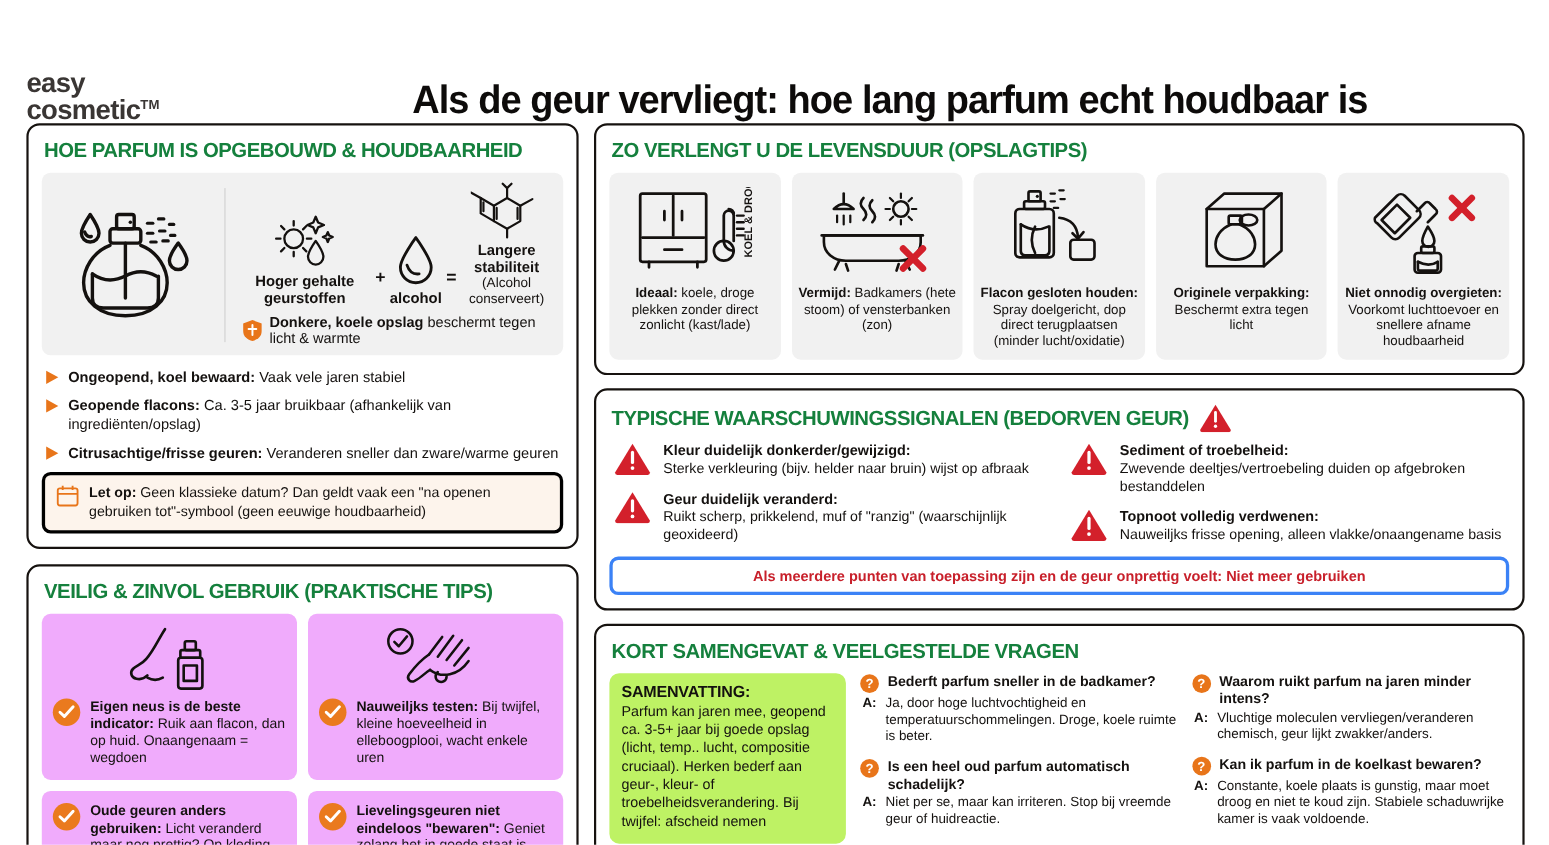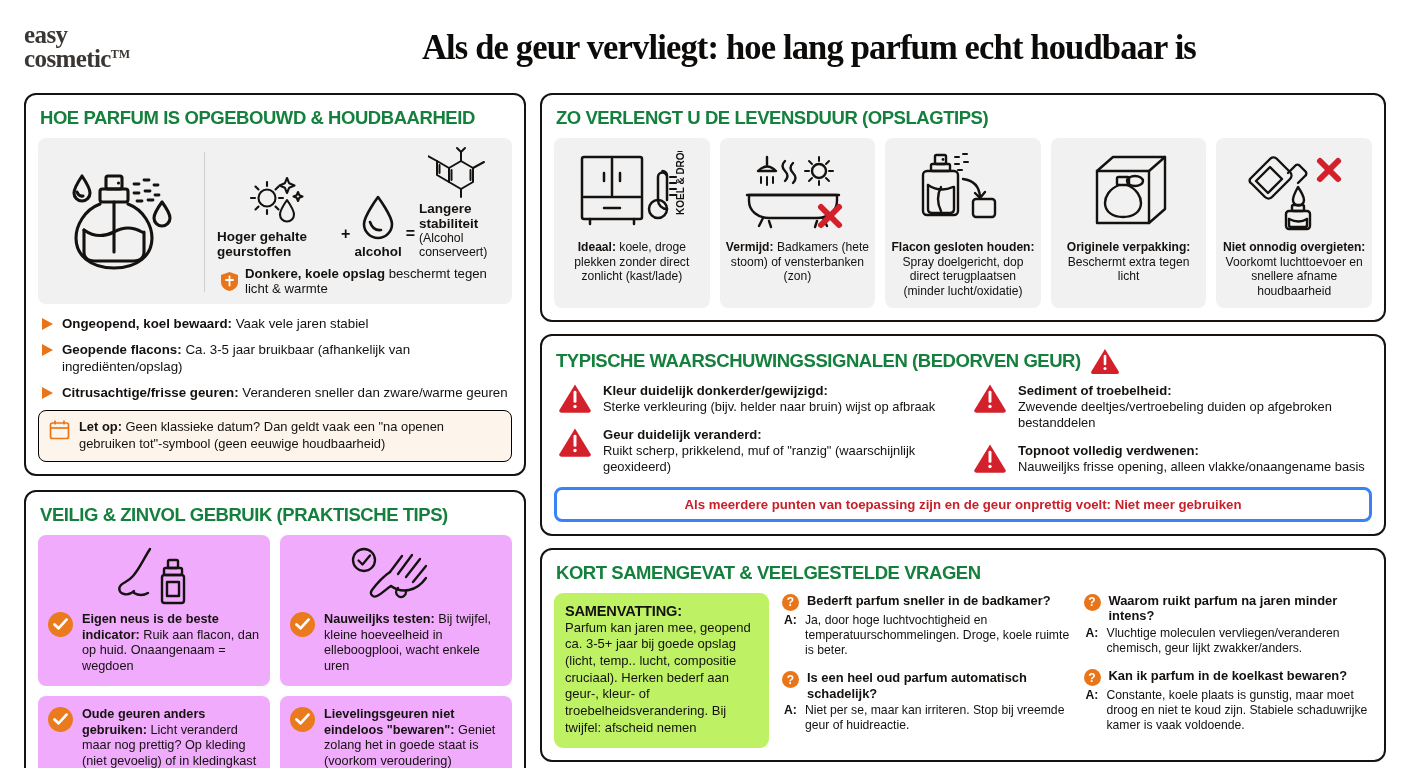--- a/index.html
+++ b/index.html
@@ -6,21 +6,21 @@
   html, body {
     width: 1408px; height: 768px;
     background: #fff;
     font-family: "Liberation Sans", sans-serif;
     color: #14110f;
     overflow: hidden;
   }
   .page { position: relative; width: 1408px; height: 768px; padding: 0; }
 
   
-  .header { display: flex; align-items: center; height: 93px; padding: 0 22px 0 24px; font-family: Liberation Serif, serif; }
+  .header { display: flex; align-items: flex-end; height: 112px; padding: 0 22px 0 24px; }
   .logo { font-weight: bold; font-size: 25px; line-height: 0.96; color: #3a3634;
           letter-spacing: -0.6px; position: relative; width: 208px; flex: 0 0 208px; }
   .logo .tm { font-size: 12px; vertical-align: super; letter-spacing: 0; }
   .title { flex: 1; text-align: center; font-size: 36px; font-weight: bold;
            letter-spacing: -0.9px; color: #0d0b0a; white-space: nowrap;
            transform: scaleX(0.96); transform-origin: center; }
 
   
   .cols { display: flex; gap: 14px; padding: 0 22px 10px 24px; height: 676px; }
   .col-left { width: 502px; flex: 0 0 502px; display: flex; flex-direction: column; gap: 14px; }
@@ -31,39 +31,39 @@
   .panel-title { font-size: 18.5px; font-weight: bold; letter-spacing: -0.45px;
                  margin: 2px 0 9px 2px; color: #15803d; display: flex; align-items: center; gap: 9px; }
 
   
   .hero { background: #f1f1f1; border-radius: 8px; display: flex; align-items: stretch;
           padding: 8px 10px 6px; gap: 8px; }
   .hero-left { width: 148px; flex: 0 0 148px; display: flex; align-items: center; justify-content: center; }
   .hero-div { width: 1px; background: #cfcfcf; margin: 6px 4px 6px 0; }
   .hero-right { flex: 1; display: flex; flex-direction: column; }
   .eqrow { display: flex; align-items: flex-end; justify-content: space-around; gap: 4px; }
-  .eqitem { }
+  .eqitem { text-align: center; }
   .eqicon { height: 52px; display: flex; align-items: flex-end; justify-content: center; }
   .eqlabel { font-size: 13.5px; font-weight: bold; line-height: 1.12; margin-top: 3px; }
   .eqsub { font-size: 12.3px; font-weight: normal; }
   .eqop { font-size: 16px; font-weight: bold; padding-bottom: 16px; }
   .shieldline { display: flex; align-items: center; gap: 7px; margin: 7px 0 2px 4px;
                 font-size: 13.2px; }
   .shieldline b { font-weight: bold; }
 
   .bullets { margin: 11px 0 0 4px; }
   .bullet { display: flex; align-items: flex-start; gap: 9px; font-size: 13.3px;
             line-height: 1.28; margin-bottom: 9px; }
   .bullet b { font-weight: bold; }
   .tri { width: 0; height: 0; border-left: 11px solid #e8751a;
          border-top: 6.5px solid transparent; border-bottom: 6.5px solid transparent;
          margin-top: 3px; flex: 0 0 11px; }
 
   .note { display: flex; gap: 9px; align-items: flex-start;
-          border: 1px solid #000000; background: #fdf4ec; border-radius: 8px;
+          border: 3px solid #000000; background: #fdf4ec; border-radius: 8px;
           padding: 8px 10px; font-size: 12.9px; line-height: 1.3; margin-top: 1px; }
   .note b { font-weight: bold; }
 
   
   .tipgrid { display: flex; gap: 10px; }
   .tipcard { flex: 1; background: #f1f1f1; border-radius: 8px; padding: 9px 6px 10px;
              display: flex; flex-direction: column; align-items: center; }
   .tipcard .ic { height: 88px; display: flex; align-items: center; justify-content: center; }
   .tipcard .tx { font-size: 12.1px; line-height: 1.2; text-align: center; margin-top: 5px; }
   .tipcard .tx b { font-weight: bold; }

